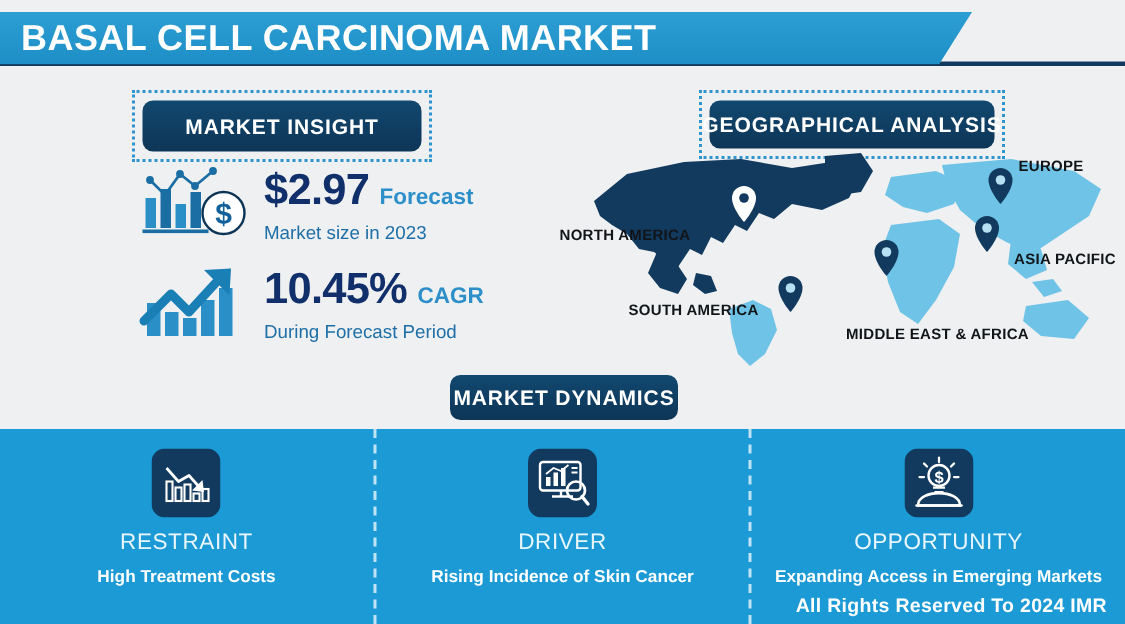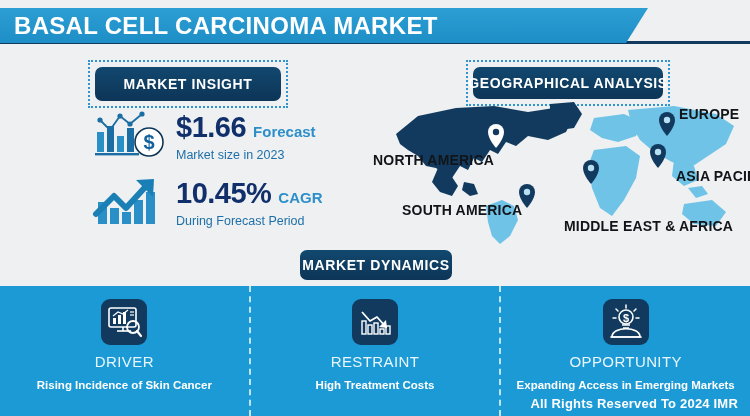--- a/index.html
+++ b/index.html
@@ -50,25 +50,25 @@
   .stat-text{margin-left:6px;}
   .stat-headline{display:flex;align-items:baseline;white-space:nowrap;}
   .stat-big{font-size:29px;font-weight:bold;color:#11306b;letter-spacing:-.5px;line-height:1;}
   .stat-unit{font-size:15px;font-weight:bold;color:#2c8fc9;margin-left:7px;}
   .stat-sub{font-size:12.5px;color:#1e6fa8;margin-top:6px;white-space:nowrap;}
 
   
   #map-area{position:absolute;left:378px;top:96px;width:372px;height:150px;}
   #map-area svg{display:block;width:372px;height:150px;}
   .map-label{
-    position:absolute;font-size:14px;font-weight:bold;color:#111418;
+    position:absolute;font-size:10px;font-weight:bold;color:#111418;
     white-space:nowrap;letter-spacing:.2px;
   }
   #label-north-america{left:373px;top:152px;}
-  #label-south-america{left:402px;top:202px;}
+  #label-south-america{left:419px;top:202px;}
   #label-middle-east{left:564px;top:218px;}
   #label-europe{left:679px;top:106px;}
   #label-asia-pacific{left:676px;top:168px;}
 
   
   #dynamics-bar{
     position:absolute;left:0;top:286px;width:750px;height:130px;
     background:#1b9ad6;display:flex;
   }
   .dyn-col{
@@ -118,21 +118,21 @@
         <rect x="15" y="18" width="7" height="26" fill="#1a6ea4"></rect>
         <rect x="25" y="28" width="7" height="16" fill="#2a8fc7"></rect>
         <rect x="35" y="20" width="7" height="24" fill="#1a6ea4"></rect>
         <rect x="3" y="45" width="44" height="2.4" fill="#1a6ea4"></rect>
         <circle cx="57" cy="34" r="14" fill="#ffffff" stroke="#0d3557" stroke-width="1.6"></circle>
         <text x="57" y="41" text-anchor="middle" font-family="Liberation Sans, sans-serif" font-size="20" font-weight="bold" fill="#12619a">$</text>
       </svg>
     </div>
     <div class="stat-text">
       <div class="stat-headline">
-        <span class="stat-big">$1.66</span>
+        <span class="stat-big">$2.97</span>
         <span class="stat-unit">Forecast</span>
       </div>
       <div class="stat-sub">Market size in 2023</div>
     </div>
   </div>
 
   <div class="stat-row" id="stat-cagr">
     <div class="stat-icon">
       <svg viewBox="0 0 78 58" width="78" height="58">
         <rect x="6" y="28" width="9" height="22" fill="#2a8fc7"></rect>
@@ -212,20 +212,37 @@
   <div class="map-label" id="label-europe">EUROPE</div>
   <div class="map-label" id="label-asia-pacific">ASIA PACIFIC</div>
 
   <div class="pill-wrap" id="dynamics-pill-wrap">
     <div class="pill">
       <span class="pill-label">MARKET DYNAMICS</span>
     </div>
   </div>
 
   <div id="dynamics-bar">
+
+    <div class="dyn-col">
+      <div class="dyn-icon">
+        <svg viewBox="0 0 46 46" width="46" height="46">
+          <rect x="0" y="0" width="46" height="46" rx="9" fill="#123a5e"></rect>
+          <path d="M10,13 L18,22 L25,18 L33,27" fill="none" stroke="#ffffff" stroke-width="1.8" stroke-linejoin="round"></path>
+          <path d="M34,21 L35,29 L27,28 Z" fill="#ffffff"></path>
+          <rect x="10" y="22" width="4" height="13" fill="none" stroke="#ffffff" stroke-width="1.4"></rect>
+          <rect x="16" y="26" width="4" height="9" fill="none" stroke="#ffffff" stroke-width="1.4"></rect>
+          <rect x="22" y="24" width="4" height="11" fill="none" stroke="#ffffff" stroke-width="1.4"></rect>
+          <rect x="28" y="30" width="4" height="5" fill="none" stroke="#ffffff" stroke-width="1.4"></rect>
+          <rect x="34" y="27" width="4" height="8" fill="none" stroke="#ffffff" stroke-width="1.4"></rect>
+        </svg>
+      </div>
+      <div class="dyn-title">RESTRAINT</div>
+      <div class="dyn-desc">High Treatment Costs</div>
+    </div>
 
     <div class="dyn-col">
       <div class="dyn-icon">
         <svg viewBox="0 0 46 46" width="46" height="46">
           <rect x="0" y="0" width="46" height="46" rx="9" fill="#123a5e"></rect>
           <rect x="8" y="9" width="27" height="19" rx="2" fill="none" stroke="#ffffff" stroke-width="1.6"></rect>
           <rect x="12" y="19" width="3" height="6" fill="#ffffff"></rect>
           <rect x="17" y="16" width="3" height="9" fill="#ffffff"></rect>
           <rect x="22" y="13" width="3" height="12" fill="#ffffff"></rect>
           <path d="M12,17 L17,13 L22,15 L27,11" fill="none" stroke="#ffffff" stroke-width="1.2"></path>
@@ -238,37 +255,20 @@
         </svg>
       </div>
       <div class="dyn-title">DRIVER</div>
       <div class="dyn-desc">Rising Incidence of Skin Cancer</div>
     </div>
 
     <div class="dyn-col">
       <div class="dyn-icon">
         <svg viewBox="0 0 46 46" width="46" height="46">
           <rect x="0" y="0" width="46" height="46" rx="9" fill="#123a5e"></rect>
-          <path d="M10,13 L18,22 L25,18 L33,27" fill="none" stroke="#ffffff" stroke-width="1.8" stroke-linejoin="round"></path>
-          <path d="M34,21 L35,29 L27,28 Z" fill="#ffffff"></path>
-          <rect x="10" y="22" width="4" height="13" fill="none" stroke="#ffffff" stroke-width="1.4"></rect>
-          <rect x="16" y="26" width="4" height="9" fill="none" stroke="#ffffff" stroke-width="1.4"></rect>
-          <rect x="22" y="24" width="4" height="11" fill="none" stroke="#ffffff" stroke-width="1.4"></rect>
-          <rect x="28" y="30" width="4" height="5" fill="none" stroke="#ffffff" stroke-width="1.4"></rect>
-          <rect x="34" y="27" width="4" height="8" fill="none" stroke="#ffffff" stroke-width="1.4"></rect>
-        </svg>
-      </div>
-      <div class="dyn-title">RESTRAINT</div>
-      <div class="dyn-desc">High Treatment Costs</div>
-    </div>
-
-    <div class="dyn-col">
-      <div class="dyn-icon">
-        <svg viewBox="0 0 46 46" width="46" height="46">
-          <rect x="0" y="0" width="46" height="46" rx="9" fill="#123a5e"></rect>
           <circle cx="23" cy="18" r="7" fill="none" stroke="#ffffff" stroke-width="1.6"></circle>
           <text x="23" y="23" text-anchor="middle" font-family="Liberation Sans, sans-serif" font-size="11" font-weight="bold" fill="#ffffff">$</text>
           <line x1="23" y1="6" x2="23" y2="9" stroke="#ffffff" stroke-width="1.5" stroke-linecap="round"></line>
           <line x1="13" y1="10" x2="15" y2="12" stroke="#ffffff" stroke-width="1.5" stroke-linecap="round"></line>
           <line x1="33" y1="10" x2="31" y2="12" stroke="#ffffff" stroke-width="1.5" stroke-linecap="round"></line>
           <line x1="10" y1="19" x2="13" y2="19" stroke="#ffffff" stroke-width="1.5" stroke-linecap="round"></line>
           <line x1="36" y1="19" x2="33" y2="19" stroke="#ffffff" stroke-width="1.5" stroke-linecap="round"></line>
           <line x1="19" y1="26" x2="27" y2="26" stroke="#ffffff" stroke-width="1.5"></line>
           <line x1="20" y1="29" x2="26" y2="29" stroke="#ffffff" stroke-width="1.5"></line>
           <path d="M9,38 C9,27 37,27 37,38 Z" fill="none" stroke="#ffffff" stroke-width="1.7"></path>

